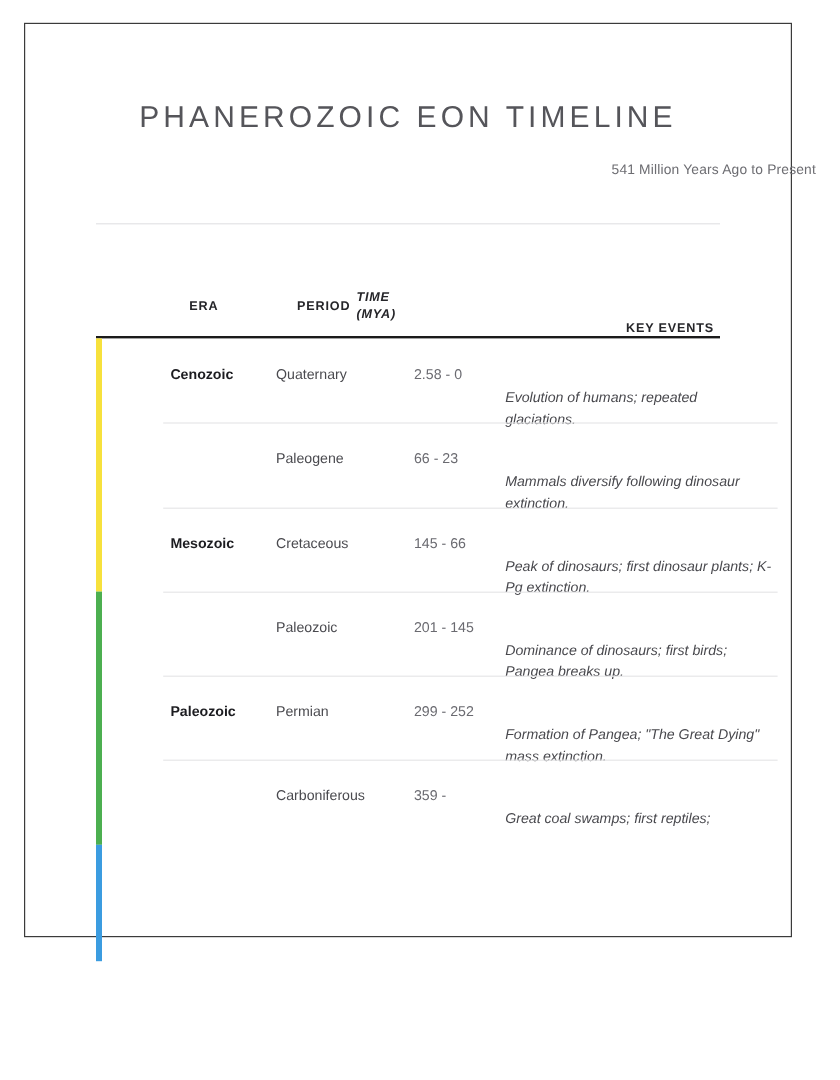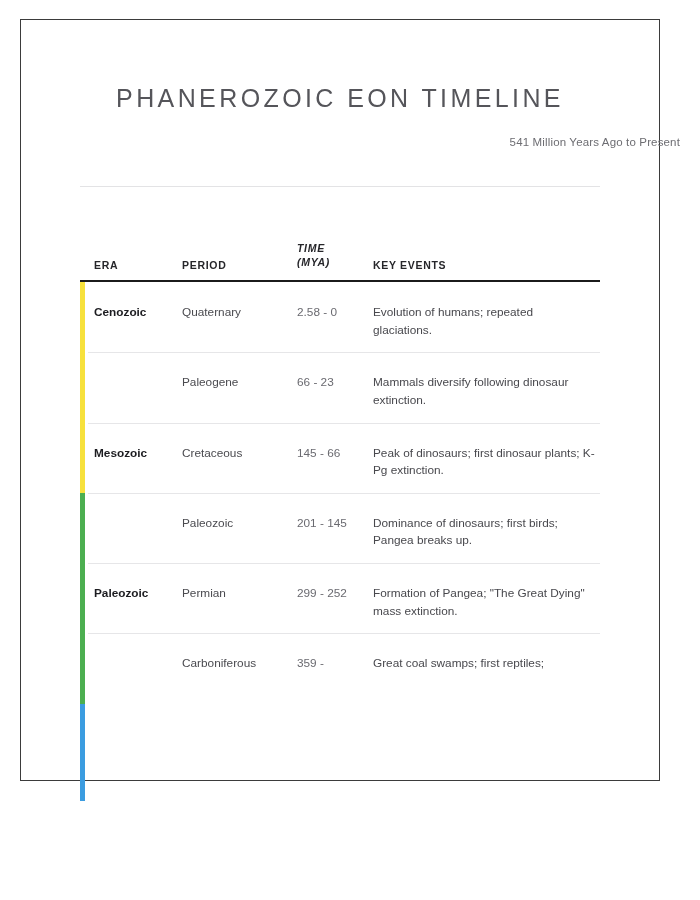--- a/index.html
+++ b/index.html
@@ -74,56 +74,57 @@
   
   .tbl {
     position: absolute;
     left: 80px;
     top: 230px;
     width: 520px;
   }
   .col-era    { position: absolute; left: 14px;  width: 88px;  }
   .col-period { position: absolute; left: 102px; width: 110px; }
   .col-time   { position: absolute; left: 217px; width: 62px;  }
-  .col-events { position: absolute; left: 293px; width: 222px; }
+  .col-events { position: absolute; left: 293px; width: 222px; margin-top: 19px; }
 
   
   .thead {
     position: absolute;
     left: 0;
     top: 0;
     width: 520px;
     height: 50px;
   }
   .th {
     font-size: 10.5px;
     font-weight: 700;
     letter-spacing: 0.7px;
     color: #26262a;
     line-height: 14px;
   }
-  .th.era, .th.period, .th.events { top: 28px; }
+  .th.era, .th.period, .th.events { top: 18px; text-align: right; }
   .th.time { top: 11px; font-style: italic; }
 
   
   .head-rule {
     position: absolute;
     left: 0;
     top: 50px;
     width: 520px;
     height: 2px;
     background: #1b1b1b;
   }
 
   
   .tbody {
     position: absolute;
     left: 0;
     top: 52px;
     width: 520px;
+    padding-left: 48px;
   }
   .row {
     position: relative;
     height: 70.3px;
     width: 520px;
   }
   .row + .row::before {
     content: "";
     position: absolute;
     left: 8px;
@@ -142,20 +143,21 @@
   }
   .cell.era-name {
     font-weight: 700;
     color: #1c1c20;
   }
   .cell.time {
     color: #6a6a70;
   }
   .cell.events {
     color: #48484d;
+    font-style: italic;
   }
 
   
   .era-bar {
     position: absolute;
     left: 0;
     width: 5px;
   }
 </style>
 </head>

